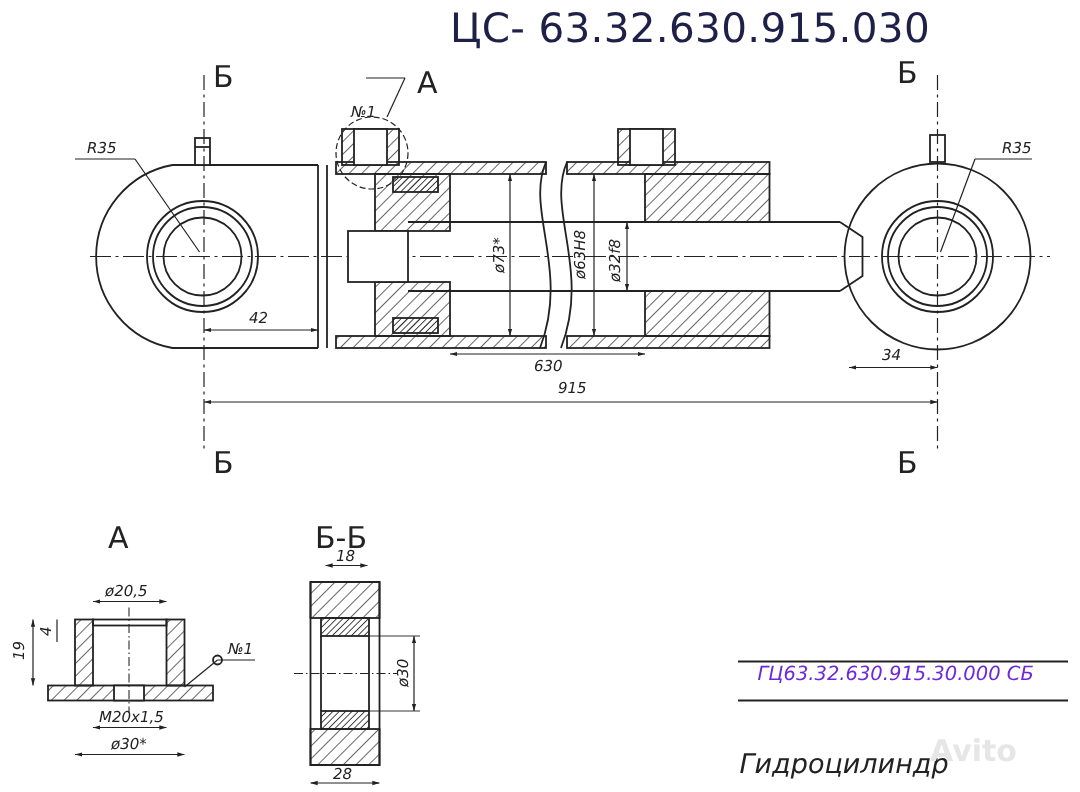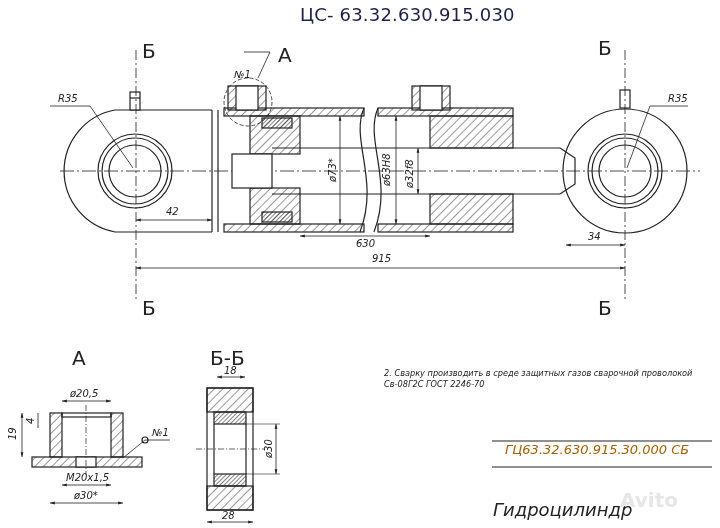--- a/index.html
+++ b/index.html
@@ -1,23 +1,23 @@
 <!DOCTYPE html>
 <html><head>
 <meta charset="utf-8">
 <style>
   html,body{margin:0;padding:0;background:#fff;}
   body{width:720px;height:528px;position:relative;overflow:hidden;font-family:"DejaVu Sans",sans-serif;}
-  #title{position:absolute;left:300px;top:4px;font-family:"DejaVu Sans",sans-serif;font-size:18px;color:#1e2048;letter-spacing:0.2px;}
+  #title{position:absolute;left:300px;top:4px;font-family:"DejaVu Sans",sans-serif;font-size:27px;color:#1e2048;letter-spacing:0.2px;}
   svg{position:absolute;left:0;top:0;}
   .dimtxt{font-family:"DejaVu Sans",sans-serif;font-style:italic;font-size:10px;fill:#222;}
   .label{font-family:"DejaVu Sans",sans-serif;font-size:20px;fill:#222;}
   .note{position:absolute;font-family:"DejaVu Sans",sans-serif;font-style:italic;font-size:8.2px;color:#222;line-height:10.5px;}
   #notes{left:384px;top:368px;width:320px;}
-  #drawno{position:absolute;left:505px;top:442px;font-family:"DejaVu Sans",sans-serif;font-style:italic;font-size:13px;color:#a16207;}
+  #drawno{position:absolute;left:505px;top:442px;font-family:"DejaVu Sans",sans-serif;font-style:italic;font-size:13px;color:#6d28d9;}
   #drawname{position:absolute;left:493px;top:483px;font-family:"DejaVu Sans",sans-serif;font-style:italic;font-size:18px;color:#222;margin-top:16px;}
   #wm{position:absolute;left:620px;top:488px;font-family:"DejaVu Sans",sans-serif;font-size:20px;font-weight:bold;color:#e6e6e6;text-align:center;}
 </style>
 </head>
 <body>
 
 <div id="title">ЦС- 63.32.630.915.030</div>
 
 <svg width="720" height="528" viewBox="0 0 720 528">
   <defs>
@@ -179,18 +179,17 @@
     <text transform="translate(34,424) rotate(-90)">4</text>
     <text x="152" y="436">№1</text>
 
     <text x="224" y="374">18</text>
     <text x="222" y="519">28</text>
     <text transform="translate(272,458) rotate(-90)">ø30</text>
   </g>
 </svg>
 
 <div id="notes" class="note">
-  <div>2. Сварку производить в среде защитных газов сварочной проволокой Св-08Г2С ГОСТ 2246-70</div>
 </div>
 
 <div id="drawno">ГЦ63.32.630.915.30.000 СБ</div>
 <div id="drawname">Гидроцилиндр</div>
 <div id="wm">Avito</div>
 
 </body></html>

